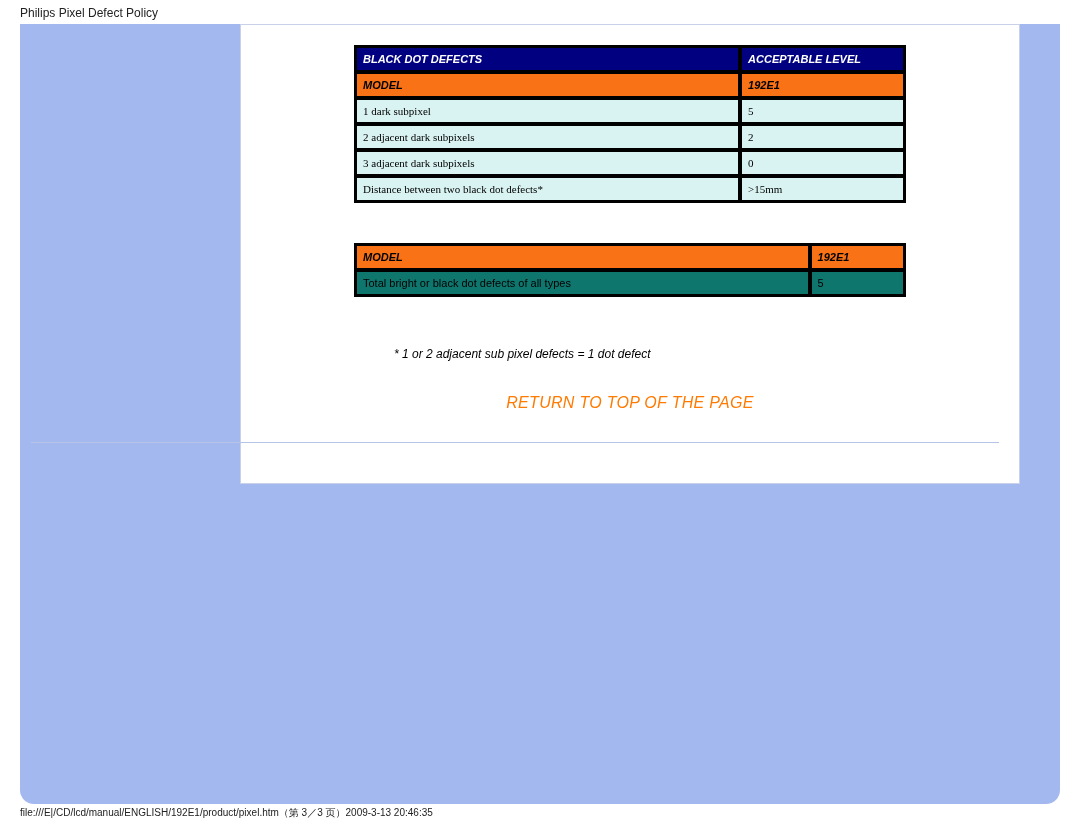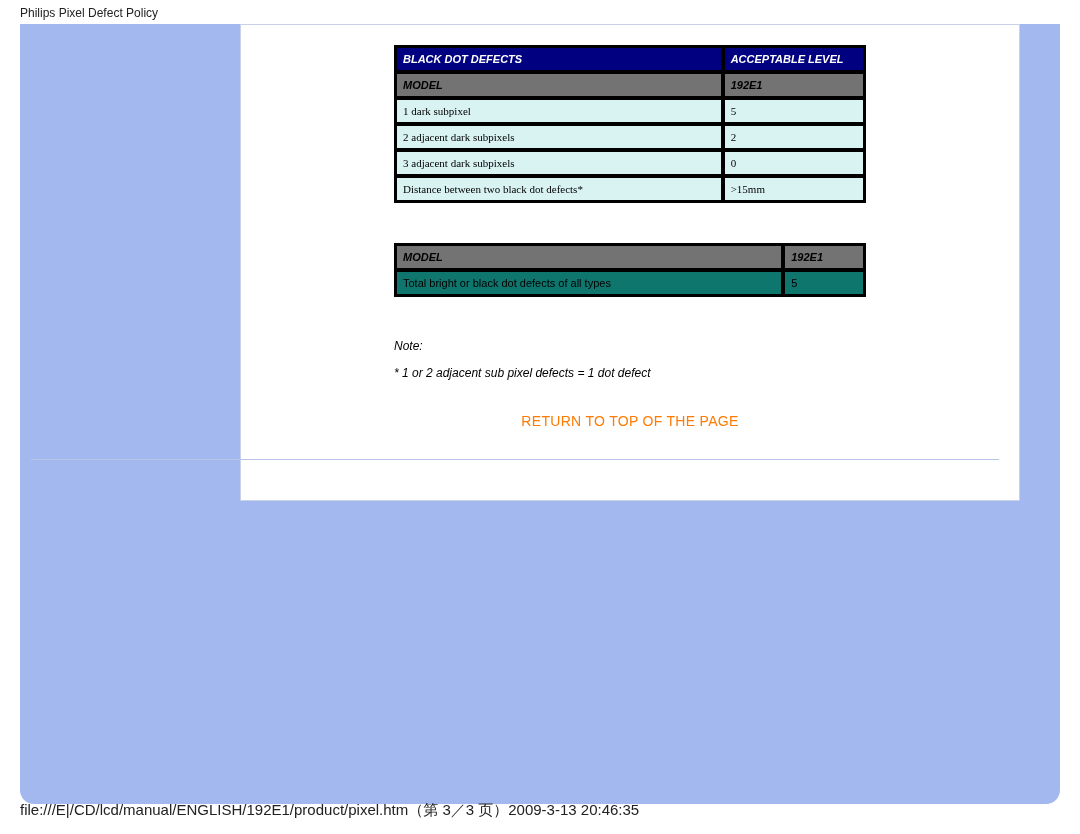--- a/index.html
+++ b/index.html
@@ -27,21 +27,21 @@
     position: absolute;
     top: 0;
     left: 220px;
     right: 40px;
     background: #ffffff;
     border: 1px solid #c9d1e8;
     padding: 20px 30px 40px 30px;
   }
   .table-wrapper {
     margin: 0 auto 40px auto;
-    width: 472px;
+    width: 552px;
   }
   table.defect-table {
     border-collapse: separate;
     border-spacing: 2px;
     width: 100%;
     background: #000;
   }
   table.defect-table td, table.defect-table th {
     border: 1px solid #000;
     padding: 4px 6px;
@@ -50,21 +50,21 @@
     vertical-align: middle;
     height: 14px;
   }
   .hdr-row td {
     background: #000080;
     color: #fff;
     font-weight: bold;
     font-style: italic;
   }
   .model-row td {
-    background: #737373;
+    background: #f97316;
     font-weight: bold;
     font-style: italic;
   }
   .data-cyan td {
     background: #d9f2f2;
     font-family: Liberation Serif, serif;
   }
   .data-pink td {
     background: #0f766e;
   }
@@ -75,32 +75,33 @@
     width: 472px;
     margin: 0 auto 30px auto;
     font-size: 12px;
     font-style: italic;
     line-height: 1.6;
   }
   .return-link {
     display: block;
     text-align: center;
     color: #ff7a00;
-    font-size: 14px;
+    font-size: 16px;
     text-decoration: none;
     margin: 10px 0 20px 0;
     letter-spacing: 0.3px;
+    font-style: italic;
   }
   .hr-sep {
     margin: 30px -10px 0 -240px;
     border: none;
     border-top: 1px solid #b8c4e6;
   }
   .footer-path {
-    font-size: 15px;
+    font-size: 10px;
     color: #222;
     padding: 8px 20px;
     position: absolute;
     bottom: 6px;
     left: 0;
   }
 </style>
 </head>
 <body>
 
@@ -149,21 +150,20 @@
         </tr>
         <tr class="data-pink">
           <td>Total bright or black dot defects of all types</td>
           <td class="col-val">5</td>
         </tr>
       </tbody>
         </table>
     </div>
 
     <div class="note-block">
-      <div>Note:</div>
       <div style="height:8px"></div>
       <div>* 1 or 2 adjacent sub pixel defects = 1 dot defect</div>
     </div>
 
     <a href="#" class="return-link">RETURN TO TOP OF THE PAGE</a>
 
     <hr class="hr-sep">
   </div>
 </div>
 

